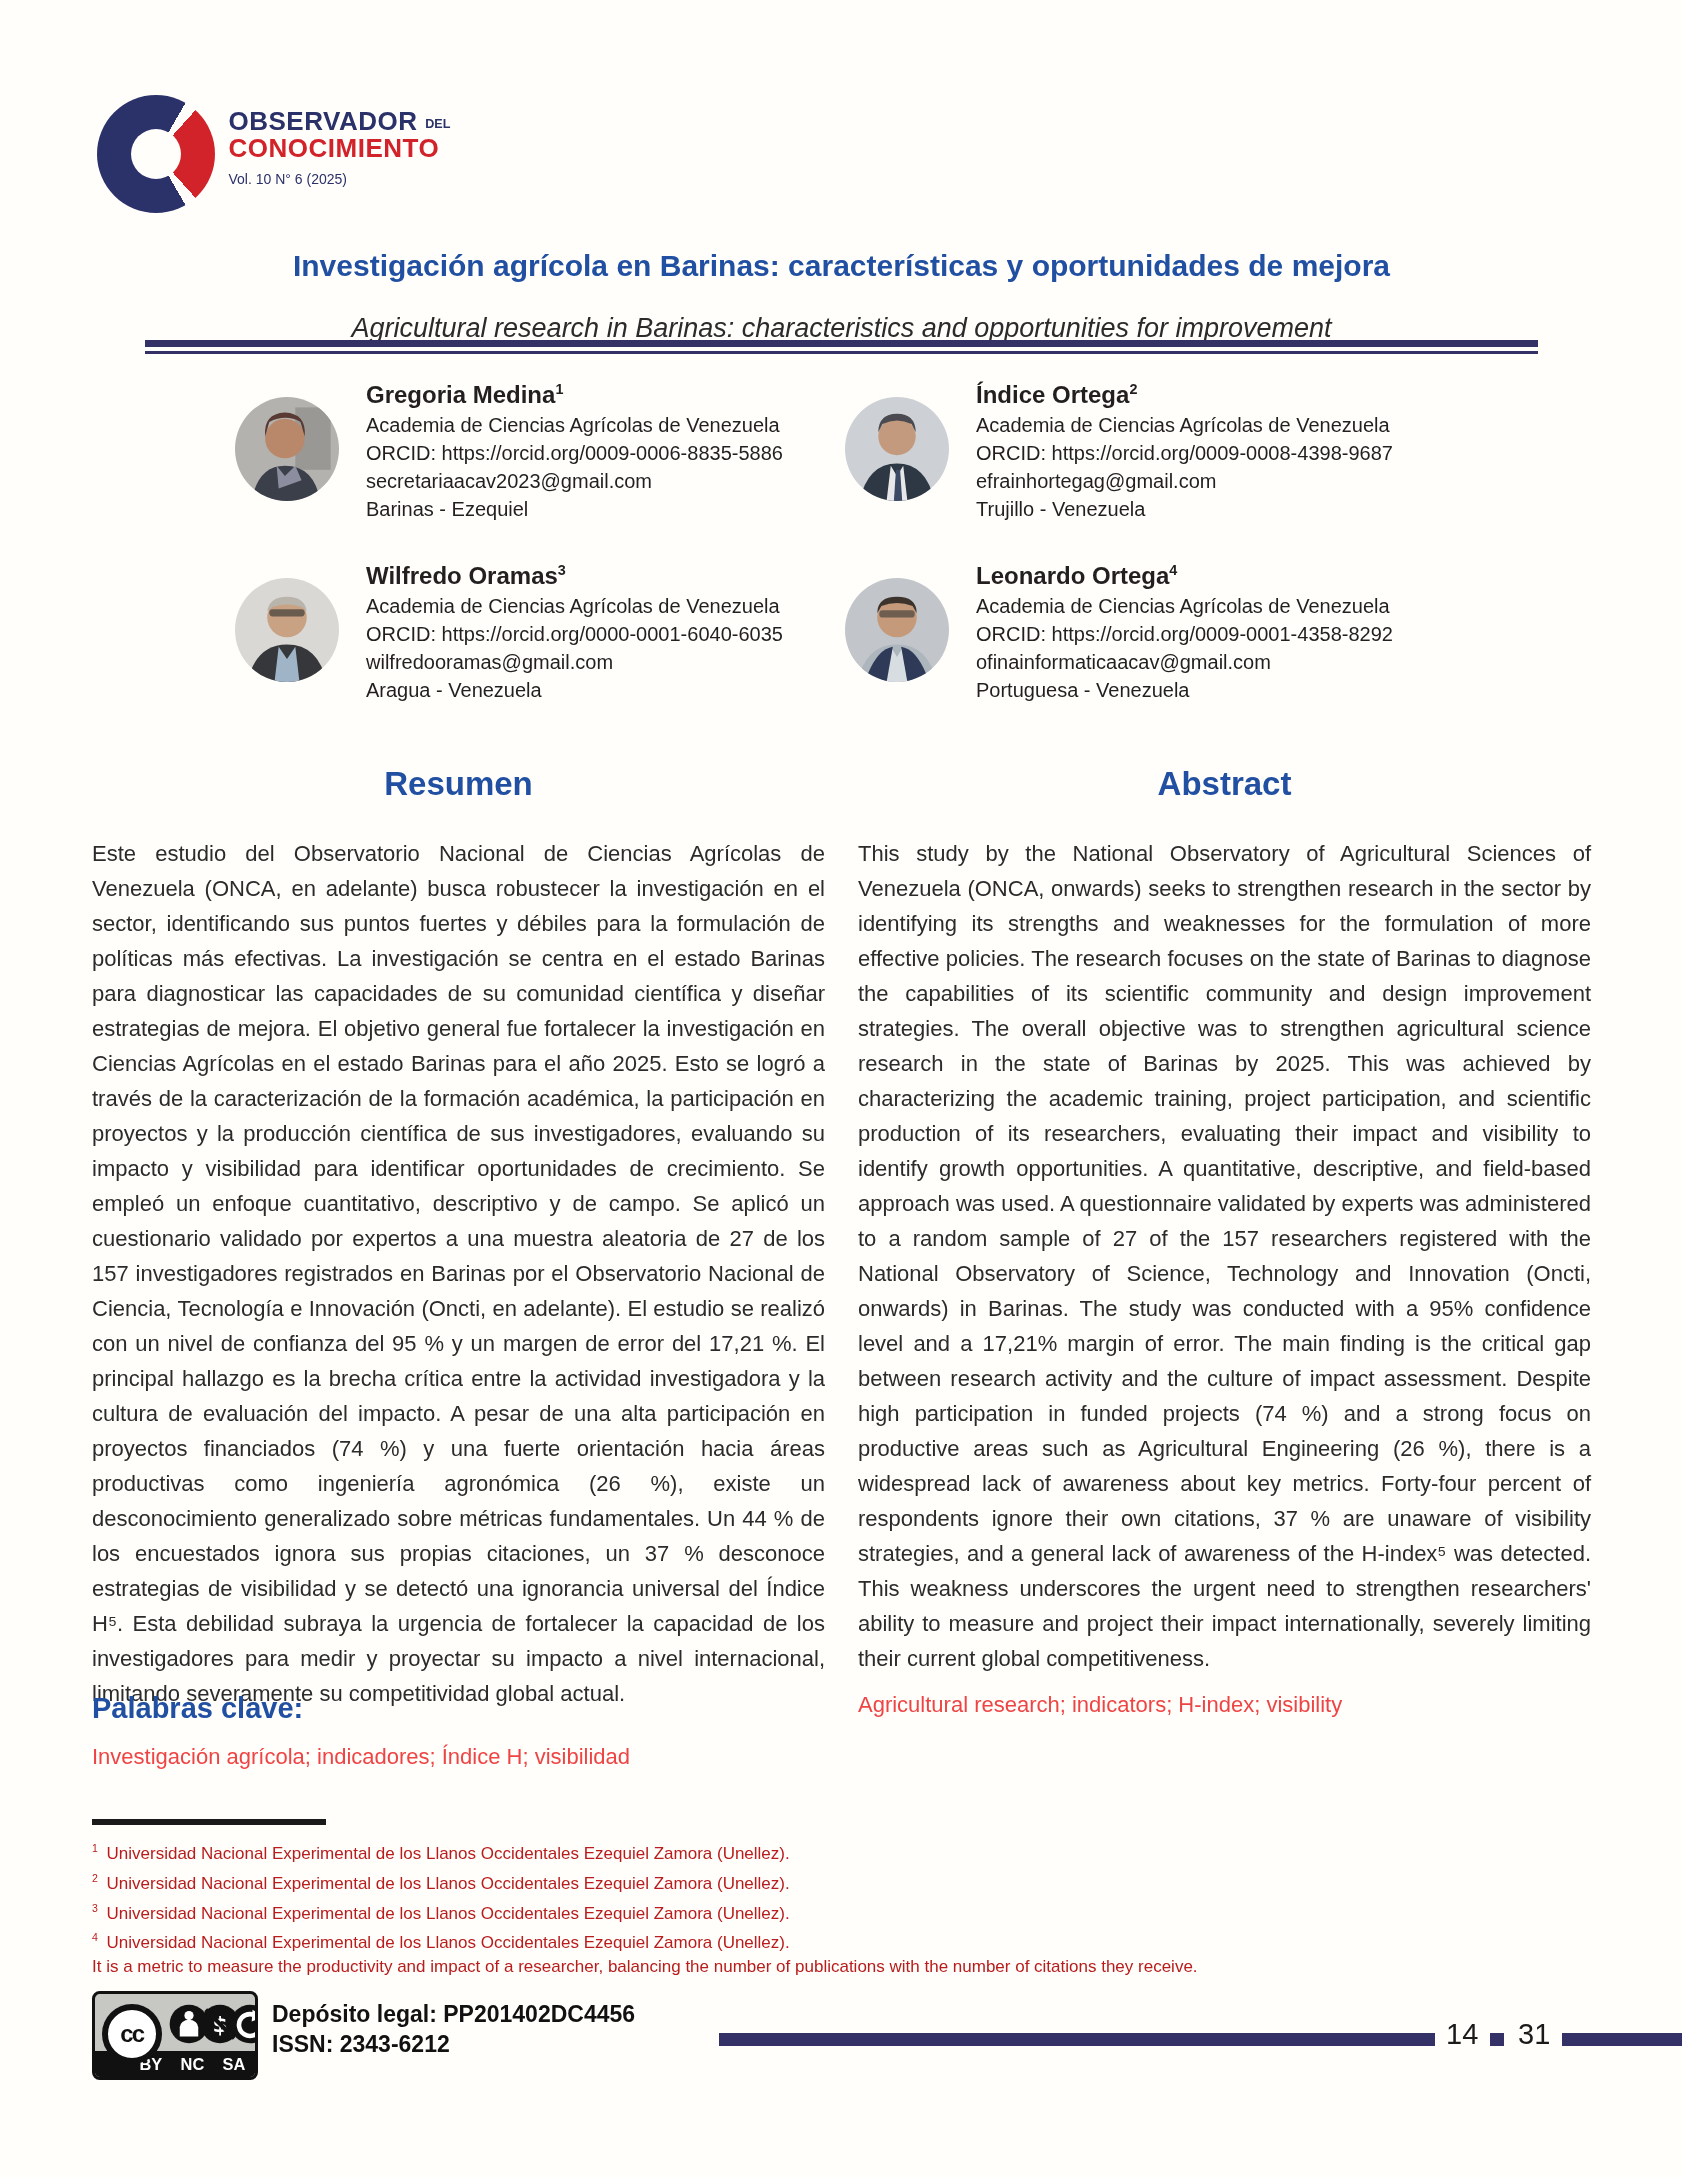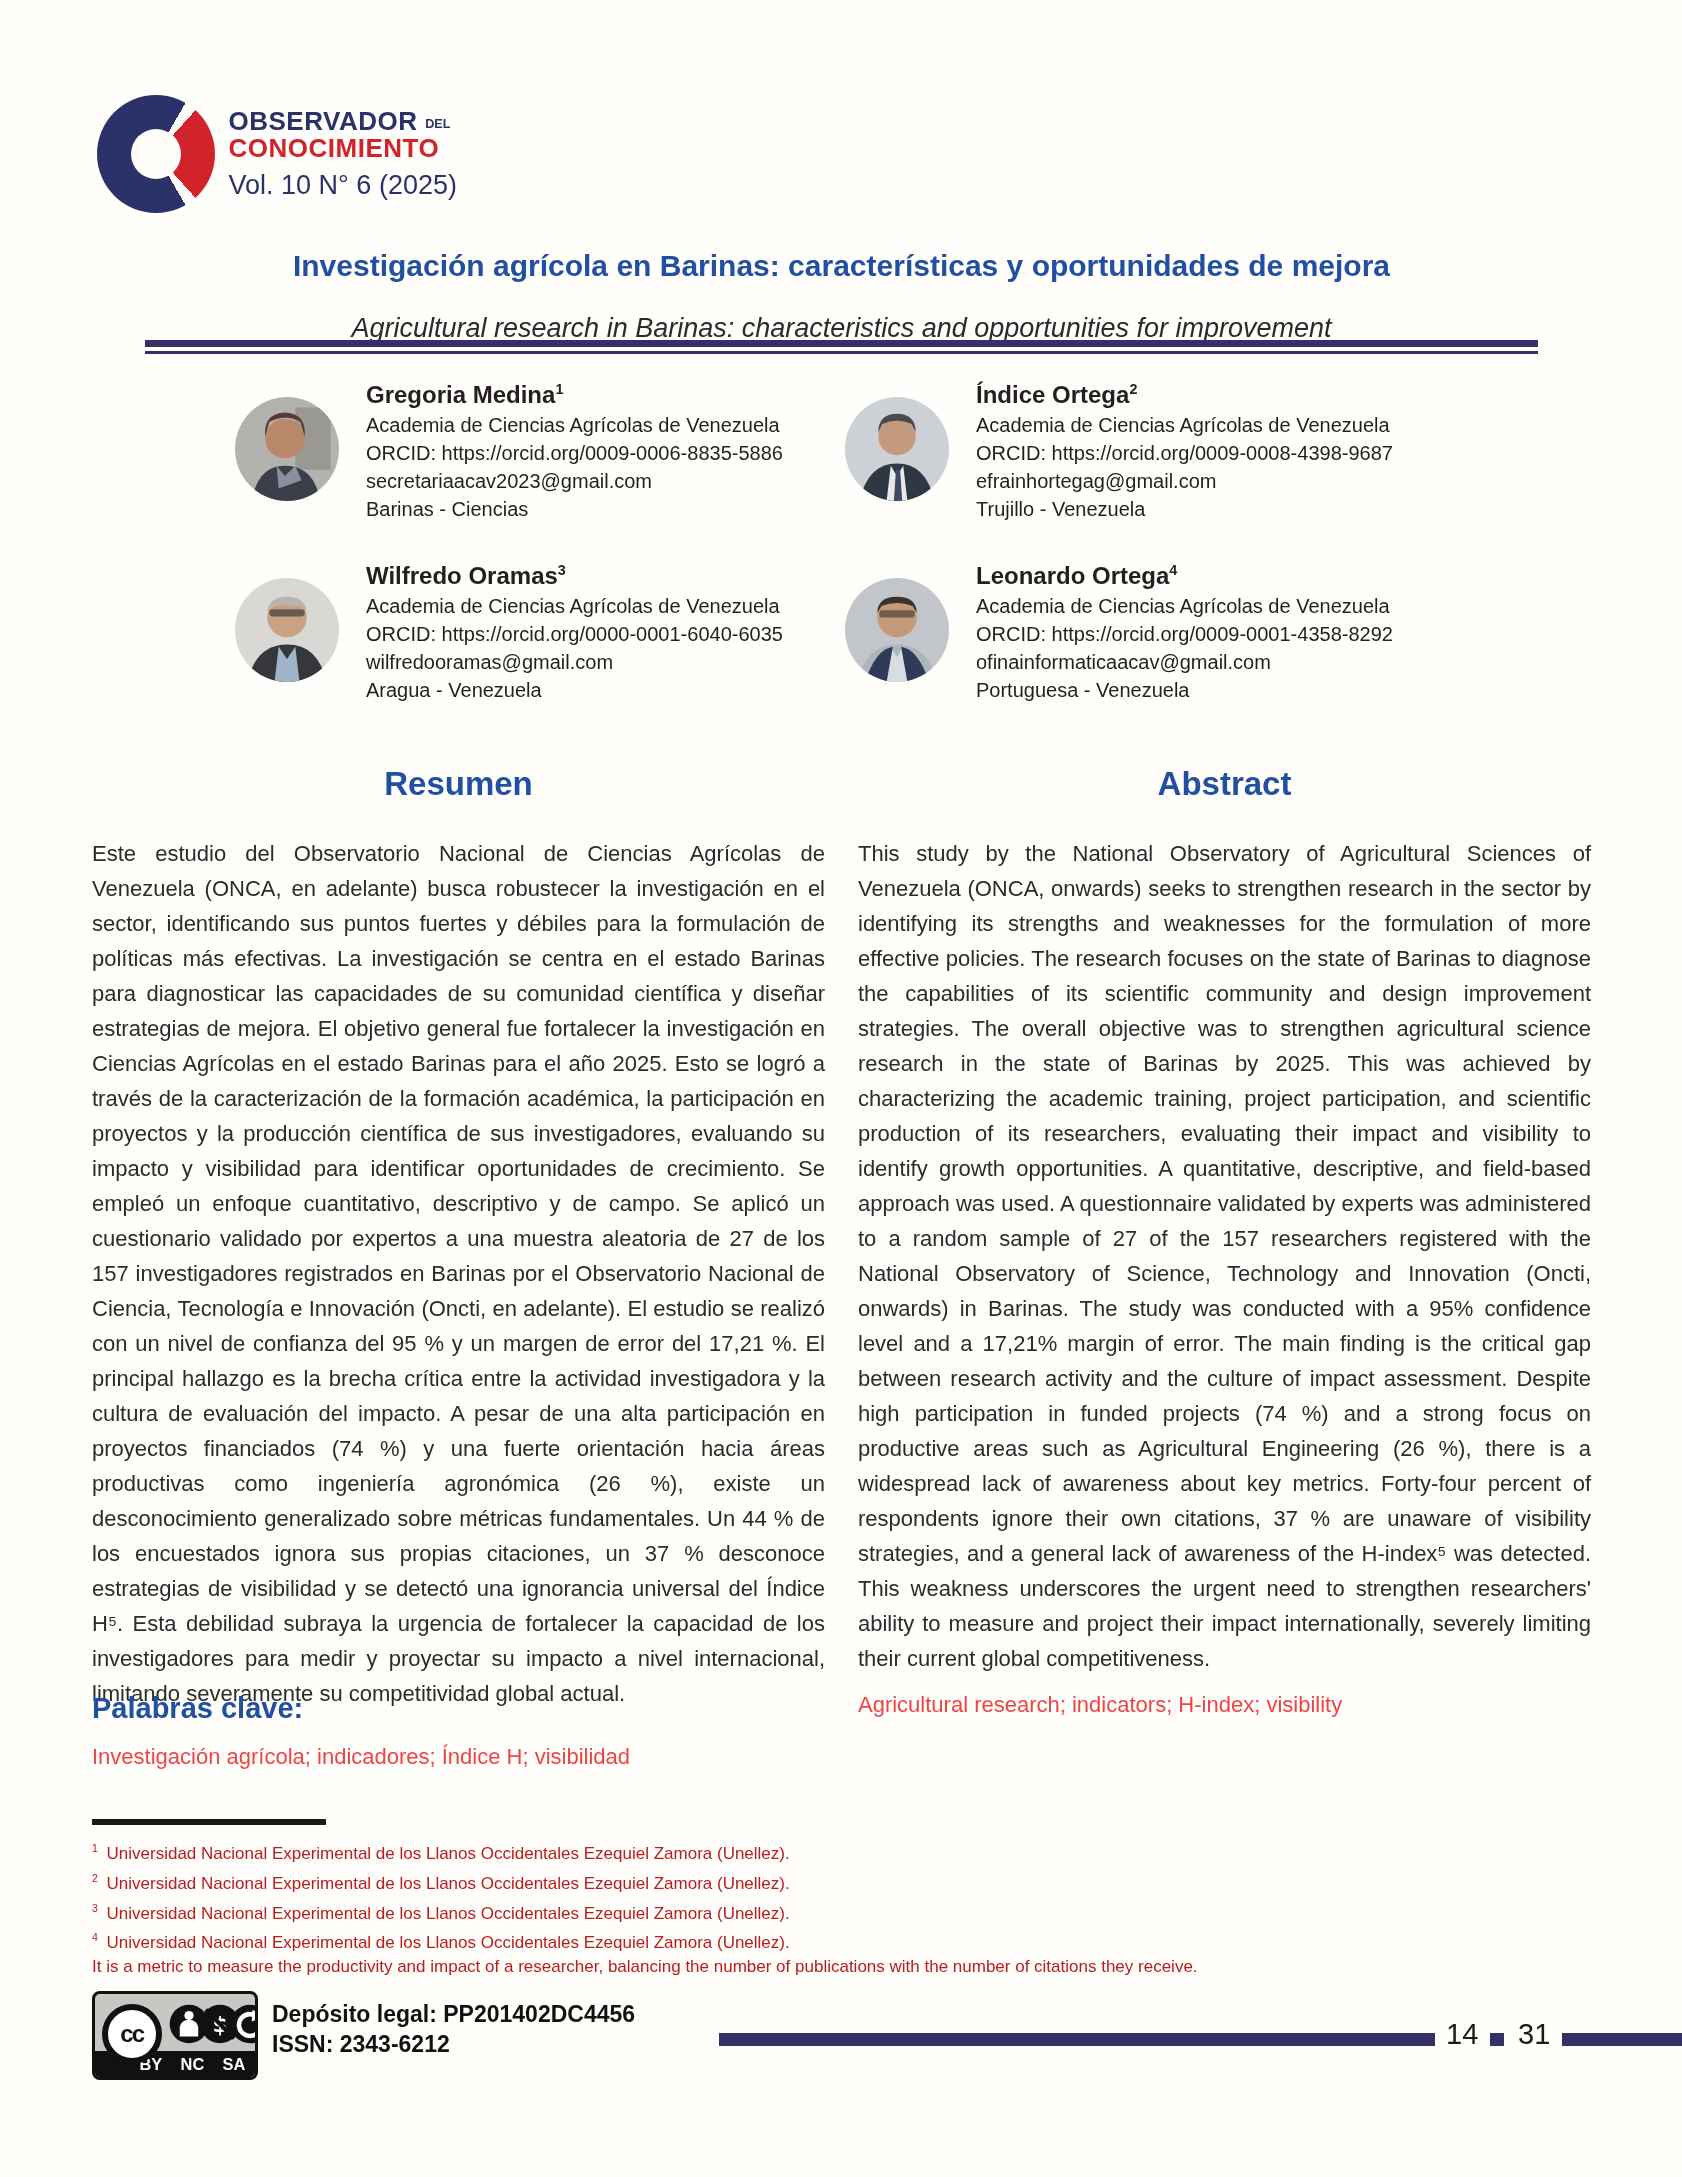--- a/index.html
+++ b/index.html
@@ -31,21 +31,21 @@
     position:relative;flex:0 0 auto;
   }
   .logo-mark::after{
     content:"";position:absolute;left:50%;top:50%;width:50px;height:50px;
     transform:translate(-50%,-50%);border-radius:50%;background:#fffefb;
   }
   .logo-text{margin-left:13.5px;padding-top:13.5px;line-height:24px;}
   .wordmark1{font-size:26px;font-weight:bold;color:var(--navy);letter-spacing:0.5px;}
   .wordmark1 .del{font-size:12.6px;vertical-align:1.9px;letter-spacing:0;}
   .wordmark2{font-size:26px;font-weight:bold;color:var(--red);letter-spacing:0.5px;}
-  .volume{font-size:27px;color:var(--navy);margin-top:13px;}
+  .volume{font-size:14px;color:var(--navy);margin-top:7px;}
   
   .titles{position:absolute;top:249px;left:0;width:100%;text-align:center;}
   .title-es{font-size:30px;font-weight:bold;color:var(--blue);}
   .title-en{font-size:27px;font-style:italic;color:#2b2b2b;margin-top:30px;font-weight:normal;}
   .rule-double{position:absolute;top:340px;left:145px;right:145px;height:15.4px;}
   .rule-double .thick{height:6.8px;background:var(--bar);}
   .rule-double .thin{height:2.9px;background:var(--bar);margin-top:3.9px;}
   
   .authors{
     position:absolute;top:375px;left:235px;width:1236px;
@@ -134,21 +134,21 @@
           <path d="M29 38 q-2 -22 19 -23 q21 1 19 23 l-4 -14 q-14 -8 -30 0 z" fill="#5a3a34"></path>
           <path d="M16 100 q6 -34 32 -34 q28 0 34 34 z" fill="#3a3f4a"></path>
           <path d="M40 66 l8 10 l10 -10 l6 14 l-22 8 z" fill="#8d8da0"></path>
         </svg>
     </div>
     <div class="author-info">
       <div class="author-name"><span>Gregoria Medina</span><span class="sup">1</span></div>
       <div>Academia de Ciencias Agrícolas de Venezuela</div>
       <div>ORCID: https://orcid.org/0009-0006-8835-5886</div>
       <div>secretariaacav2023@gmail.com</div>
-      <div>Barinas - Ciencias</div>
+      <div>Barinas - Ezequiel</div>
     </div>
   </div>
 
   <div class="author-card">
     <div class="avatar">
       <svg viewBox="0 0 100 100">
           <rect width="100" height="100" fill="#cdd1d6"></rect>
           <circle cx="50" cy="38" r="18" fill="#c49a7e"></circle>
           <path d="M32 34 q0 -18 18 -18 q18 0 18 18 l-4 -8 q-14 -7 -28 0 z" fill="#4a4a50"></path>
           <path d="M14 100 q8 -36 36 -36 q28 0 36 36 z" fill="#2e3744"></path>

